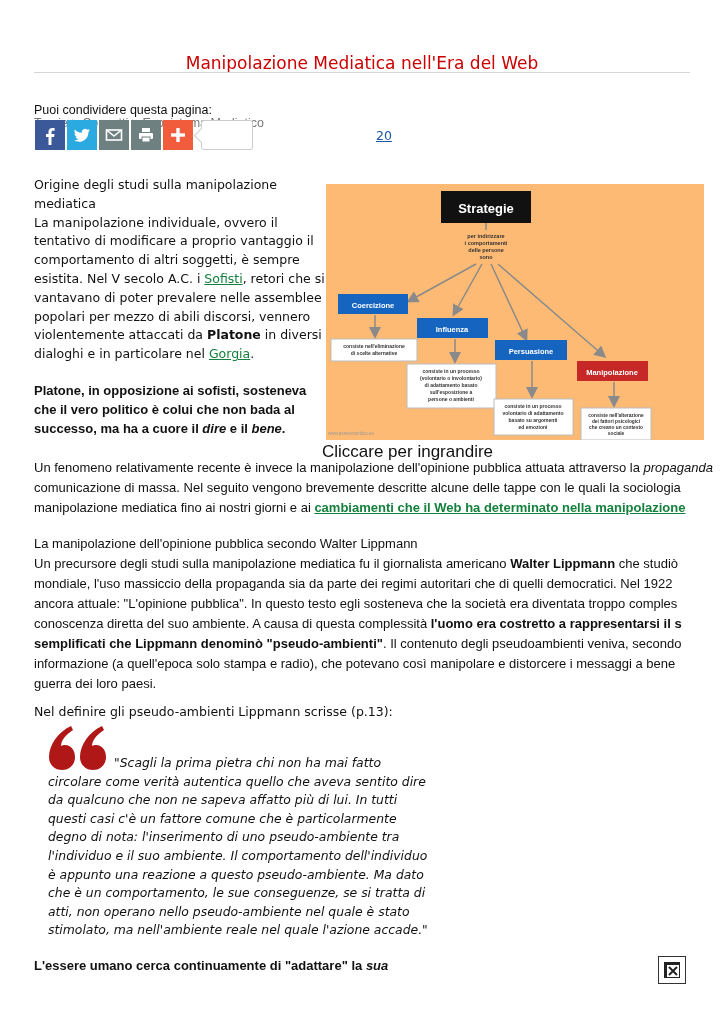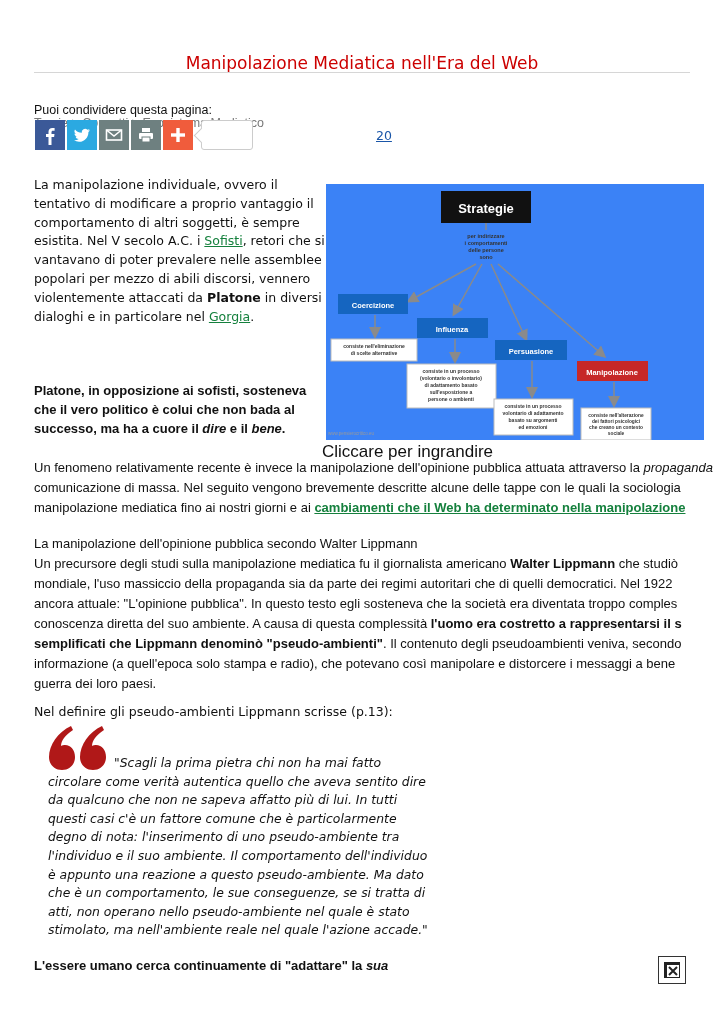--- a/index.html
+++ b/index.html
@@ -13,21 +13,21 @@
   .share-bar { position: absolute; left: 35px; top: 120px; display: flex; gap: 2px; align-items: center; }
   .share-btn { width: 30px; height: 30px; display: flex; align-items: center; justify-content: center; color: #fff; cursor: pointer; }
   .share-btn svg { width: 20px; height: 20px; }
   .share-count { margin-left: 6px; width: 52px; height: 30px; border: 1px solid #ccc; border-radius: 3px; position: relative; background: #fff; }
   .share-count::before { content: ""; position: absolute; left: -6px; top: 9px; width: 10px; height: 10px; background: #fff; border-left: 1px solid #ccc; border-bottom: 1px solid #ccc; transform: rotate(45deg); }
   .count-link { position: absolute; left: 376px; top: 128px; color: #1a56a8; text-decoration: underline; font-size: 12.5px; text-align: right; }
   .col-text { position: absolute; left: 34px; top: 176px; width: 292px; line-height: 18.8px; font-size: 12.5px; }
   .col-text p { margin: 0; }
   a.lnk { color: #15803d; text-decoration: underline; }
   .bold-para { position: absolute; left: 34px; top: 381px; width: 292px; line-height: 19px; font-size: 13px; font-weight: bold; font-family: "Liberation Sans", sans-serif; }
-  .diagram { position: absolute; left: 326px; top: 184px; width: 378px; height: 256px; background: #3b82f6; }
+  .diagram { position: absolute; left: 326px; top: 184px; width: 378px; height: 256px; background: #fdba74; }
   .diagram-caption { position: absolute; left: 322px; top: 442px; font-size: 17px; font-family: "Liberation Sans", sans-serif; }
   .full-text { position: absolute; left: 34px; width: 700px; white-space: nowrap; overflow: hidden; font-family: "Liberation Sans", sans-serif; font-size: 13px; line-height: 20.3px; }
   .quote-block { position: absolute; left: 48px; top: 724px; width: 380px; }
   .quote-mark { position: absolute; left: 0; top: 0; width: 64px; height: 46px; }
   .quote-text { position: absolute; left: 0; top: 30px; width: 380px; font-style: italic; font-size: 12.4px; line-height: 18.6px; text-indent: 66px; }
   .last-line { position: absolute; left: 34px; top: 958px; font-size: 13px; font-family: "Liberation Sans", sans-serif; font-weight: bold; }
   .last-line i { font-weight: bold; }
   .corner-btn { position: absolute; left: 658px; top: 956px; width: 28px; height: 28px; border: 1px solid #333; background: #fff; display: flex; align-items: center; justify-content: center; cursor: pointer; }
 </style>
 </head>
@@ -70,20 +70,21 @@
     <svg viewBox="0 0 20 20">
         <rect x="8.3" y="3" width="3.4" height="14" fill="#fff"></rect>
         <rect x="3" y="8.3" width="14" height="3.4" fill="#fff"></rect>
       </svg>
   </div>
   <div class="share-count"></div>
 </div>
 <a class="count-link">20</a>
 
 <div class="col-text">
+  <p>Origine degli studi sulla manipolazione mediatica</p>
   <p><span>La manipolazione individuale, ovvero il tentativo di modificare a proprio vantaggio il comportamento di altri soggetti, è sempre esistita. Nel V secolo A.C. i </span><a class="lnk">Sofisti</a><span>, retori che si vantavano di poter prevalere nelle assemblee popolari per mezzo di abili discorsi, vennero violentemente attaccati da </span><b>Platone</b><span> in diversi dialoghi e in particolare nel </span><a class="lnk">Gorgia</a><span>.</span></p>
 </div>
 
 <div class="bold-para"><span>Platone, in opposizione ai sofisti, sosteneva che il vero politico è colui che non bada al successo, ma ha a cuore il </span><i>dire</i><span> e il </span><i>bene</i><span>.</span></div>
 
 <div class="diagram">
   <svg width="378" height="256" viewBox="0 0 378 256" font-family="Liberation Sans, sans-serif">
     <defs>
       <marker id="ah" markerWidth="8" markerHeight="8" refX="6" refY="4" orient="auto">
           <path d="M0,0 L8,4 L0,8 z" fill="#8a8a8a"></path>

